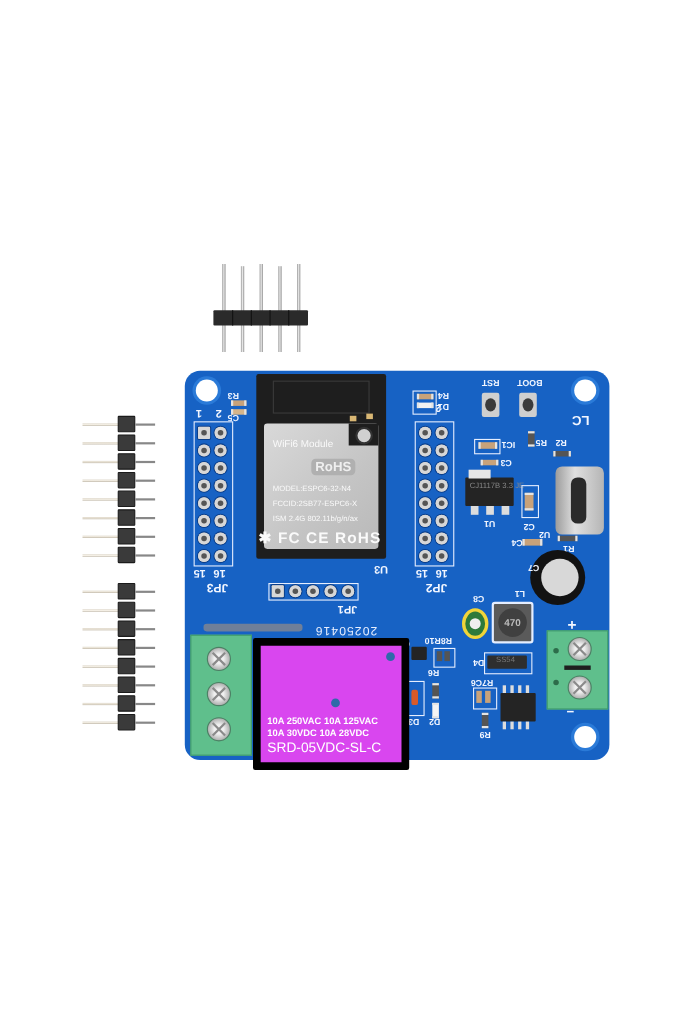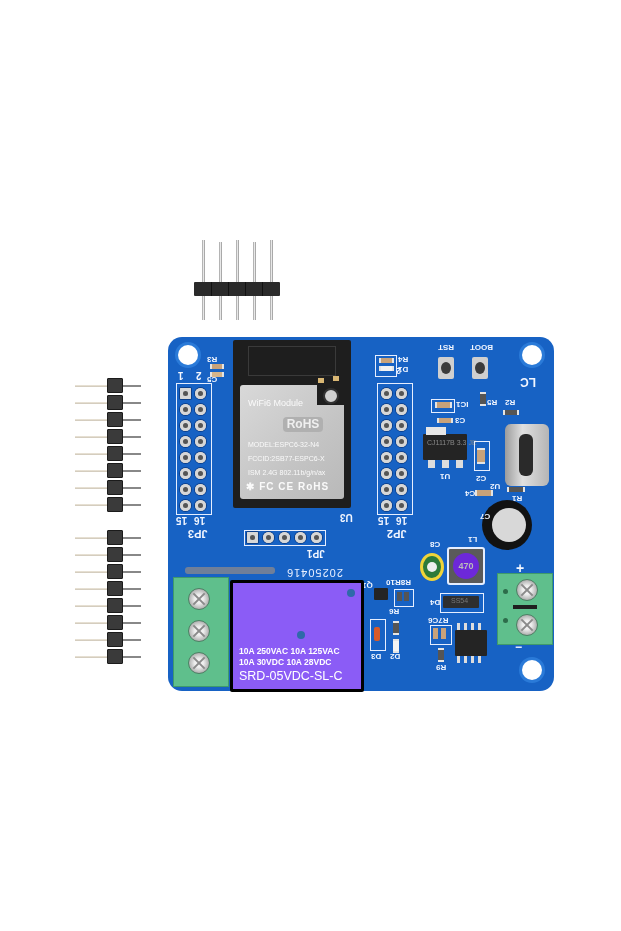--- a/index.html
+++ b/index.html
@@ -28,42 +28,42 @@
 
   .module { position:absolute; left:233px; top:340px; width:118px; height:168px; background:#1e1e1e; border-radius:2px; }
   .antenna-trace { position:absolute; border:1px solid #3a3a3a; }
   .shield { position:absolute; left:240px; top:385px; width:104px; height:114px; background:linear-gradient(135deg,#d9d9d9,#c4c4c4 60%,#b9b9b9); border-radius:3px; }
   .shield-notch { position:absolute; left:317px; top:385px; width:27px; height:20px; background:#1e1e1e; }
   .castle { position:absolute; width:6px; height:5px; background:#d9b774; }
 
   .txt-mod { position:absolute; color:#fafafa; font-family:"Liberation Sans", sans-serif; white-space:nowrap; }
   .wifi-badge { position:absolute; left:283px; top:417px; width:40px; height:15px; border-radius:4px; background:#b0b0b0; color:#efefef; font-weight:bold; font-size:12px; line-height:15px; text-align:center; }
 
-  .relay { position:absolute; left:230px; top:580px; width:128px; height:106px; background:#8b5cf6; border:3px solid #000000; border-radius:2px; }
+  .relay { position:absolute; left:230px; top:580px; width:128px; height:106px; background:#d946ef; border:7px solid #000000; border-radius:2px; }
   .relay .dot { position:absolute; width:8px; height:8px; border-radius:50%; background:#2e6aa9; }
   .relay-txt { position:absolute; color:#fff; white-space:nowrap; font-family:"Liberation Sans", sans-serif; }
 
   .term { position:absolute; background:#5fbf8c; border:1px solid #3f9a6b; }
   .screw { position:absolute; width:20px; height:20px; border-radius:50%; background:radial-gradient(circle,#f0f0f0 30%,#a9a9a9 75%,#6e6e6e); border:1px solid #4d7f64; }
   .screw::before, .screw::after { content:""; position:absolute; left:9px; top:2px; width:2px; height:16px; background:#8a8a8a; transform:rotate(45deg); }
   .screw::after { transform:rotate(-45deg); }
 
   .smd { position:absolute; background:#c8a27a; border-left:2px solid #e4e4e4; border-right:2px solid #e4e4e4; }
   .ic { position:absolute; background:#242424; border-radius:1px; }
   .btn-tact { position:absolute; width:16px; height:22px; background:#cfcfcf; border-radius:2px; }
   .btn-tact .cap { position:absolute; left:3px; top:5px; width:10px; height:12px; border-radius:50%; background:#3b3b3b; }
 
   .usbc { position:absolute; left:505px; top:424px; width:44px; height:62px; background:linear-gradient(90deg,#9c9c9c,#e0e0e0 40%,#b5b5b5); border-radius:6px; }
   .usbc .slot { position:absolute; left:14px; top:10px; width:14px; height:42px; background:#2a2a2a; border-radius:6px; }
 
   .ecap { position:absolute; left:482px; top:500px; width:50px; height:50px; border-radius:50%; background:#121212; }
   .ecap .top { position:absolute; left:10px; top:8px; width:34px; height:34px; border-radius:50%; background:#d8d8d8; }
 
   .inductor { position:absolute; left:447px; top:547px; width:34px; height:34px; background:#5a5a5a; border:2px solid #e5eeff; border-radius:3px; }
-  .inductor .core { position:absolute; left:4px; top:4px; width:26px; height:26px; border-radius:50%; background:#6d28d9; color:#bbb; font-size:9px; text-align:center; line-height:26px; font-weight:bold; }
+  .inductor .core { position:absolute; left:4px; top:4px; width:26px; height:26px; border-radius:50%; background:#404040; color:#bbb; font-size:9px; text-align:center; line-height:26px; font-weight:bold; }
 
   .tantalum { position:absolute; left:420px; top:553px; width:18px; height:22px; border-radius:50%; background:#2e7a3a; border:3px solid #f0d43a; }
   .tantalum .c { position:absolute; left:4px; top:6px; width:10px; height:10px; border-radius:50%; background:#eee; }
 
   .datecode { position:absolute; left:286px; top:567px; color:#e8efff; font-size:11px; letter-spacing:1px; }
   .stripe { position:absolute; left:185px; top:567px; width:90px; height:7px; background:#6f7f99; border-radius:3px; }
 </style>
 </head>
 <body>
 
@@ -269,21 +269,21 @@
 <div class="castle" style="left:333px;top:376px;"></div>
 <div class="shield"></div>
 <div class="shield-notch"></div>
 <div class="abs" style="left:323px;top:388px;width:12px;height:12px;border-radius:50%;background:#d0d0d0;border:2px solid #333;"></div>
 
 <div class="txt-mod" style="left:248px;top:398px;font-size:9px;">WiFi6 Module</div>
 <div class="wifi-badge">RoHS</div>
 <div class="txt-mod" style="left:248px;top:441px;font-size:7px;">MODEL:ESPC6-32-N4</div>
 <div class="txt-mod" style="left:248px;top:455px;font-size:7px;">FCCID:2SB77-ESPC6-X</div>
 <div class="txt-mod" style="left:248px;top:469px;font-size:7px;">ISM 2.4G 802.11b/g/n/ax</div>
-<div class="txt-mod" style="left:246px;top:481px;font-size:10px;font-weight:bold;letter-spacing:1px;">
+<div class="txt-mod" style="left:235px;top:481px;font-size:14px;font-weight:bold;letter-spacing:1px;">
   <span>✱</span>
   <span>FC</span>
   <span>CE</span>
   <span>RoHS</span>
 </div>
 <div class="silk" style="left:340px;top:512px;font-size:10px;"><span class="flip">U3</span></div>
 
 <div class="outline" style="left:244px;top:530px;width:80px;height:14px;"></div>
 <div class="abs" style="left:247px;top:532px;">
   <div class="pad sq" style="left:0;top:0;">

